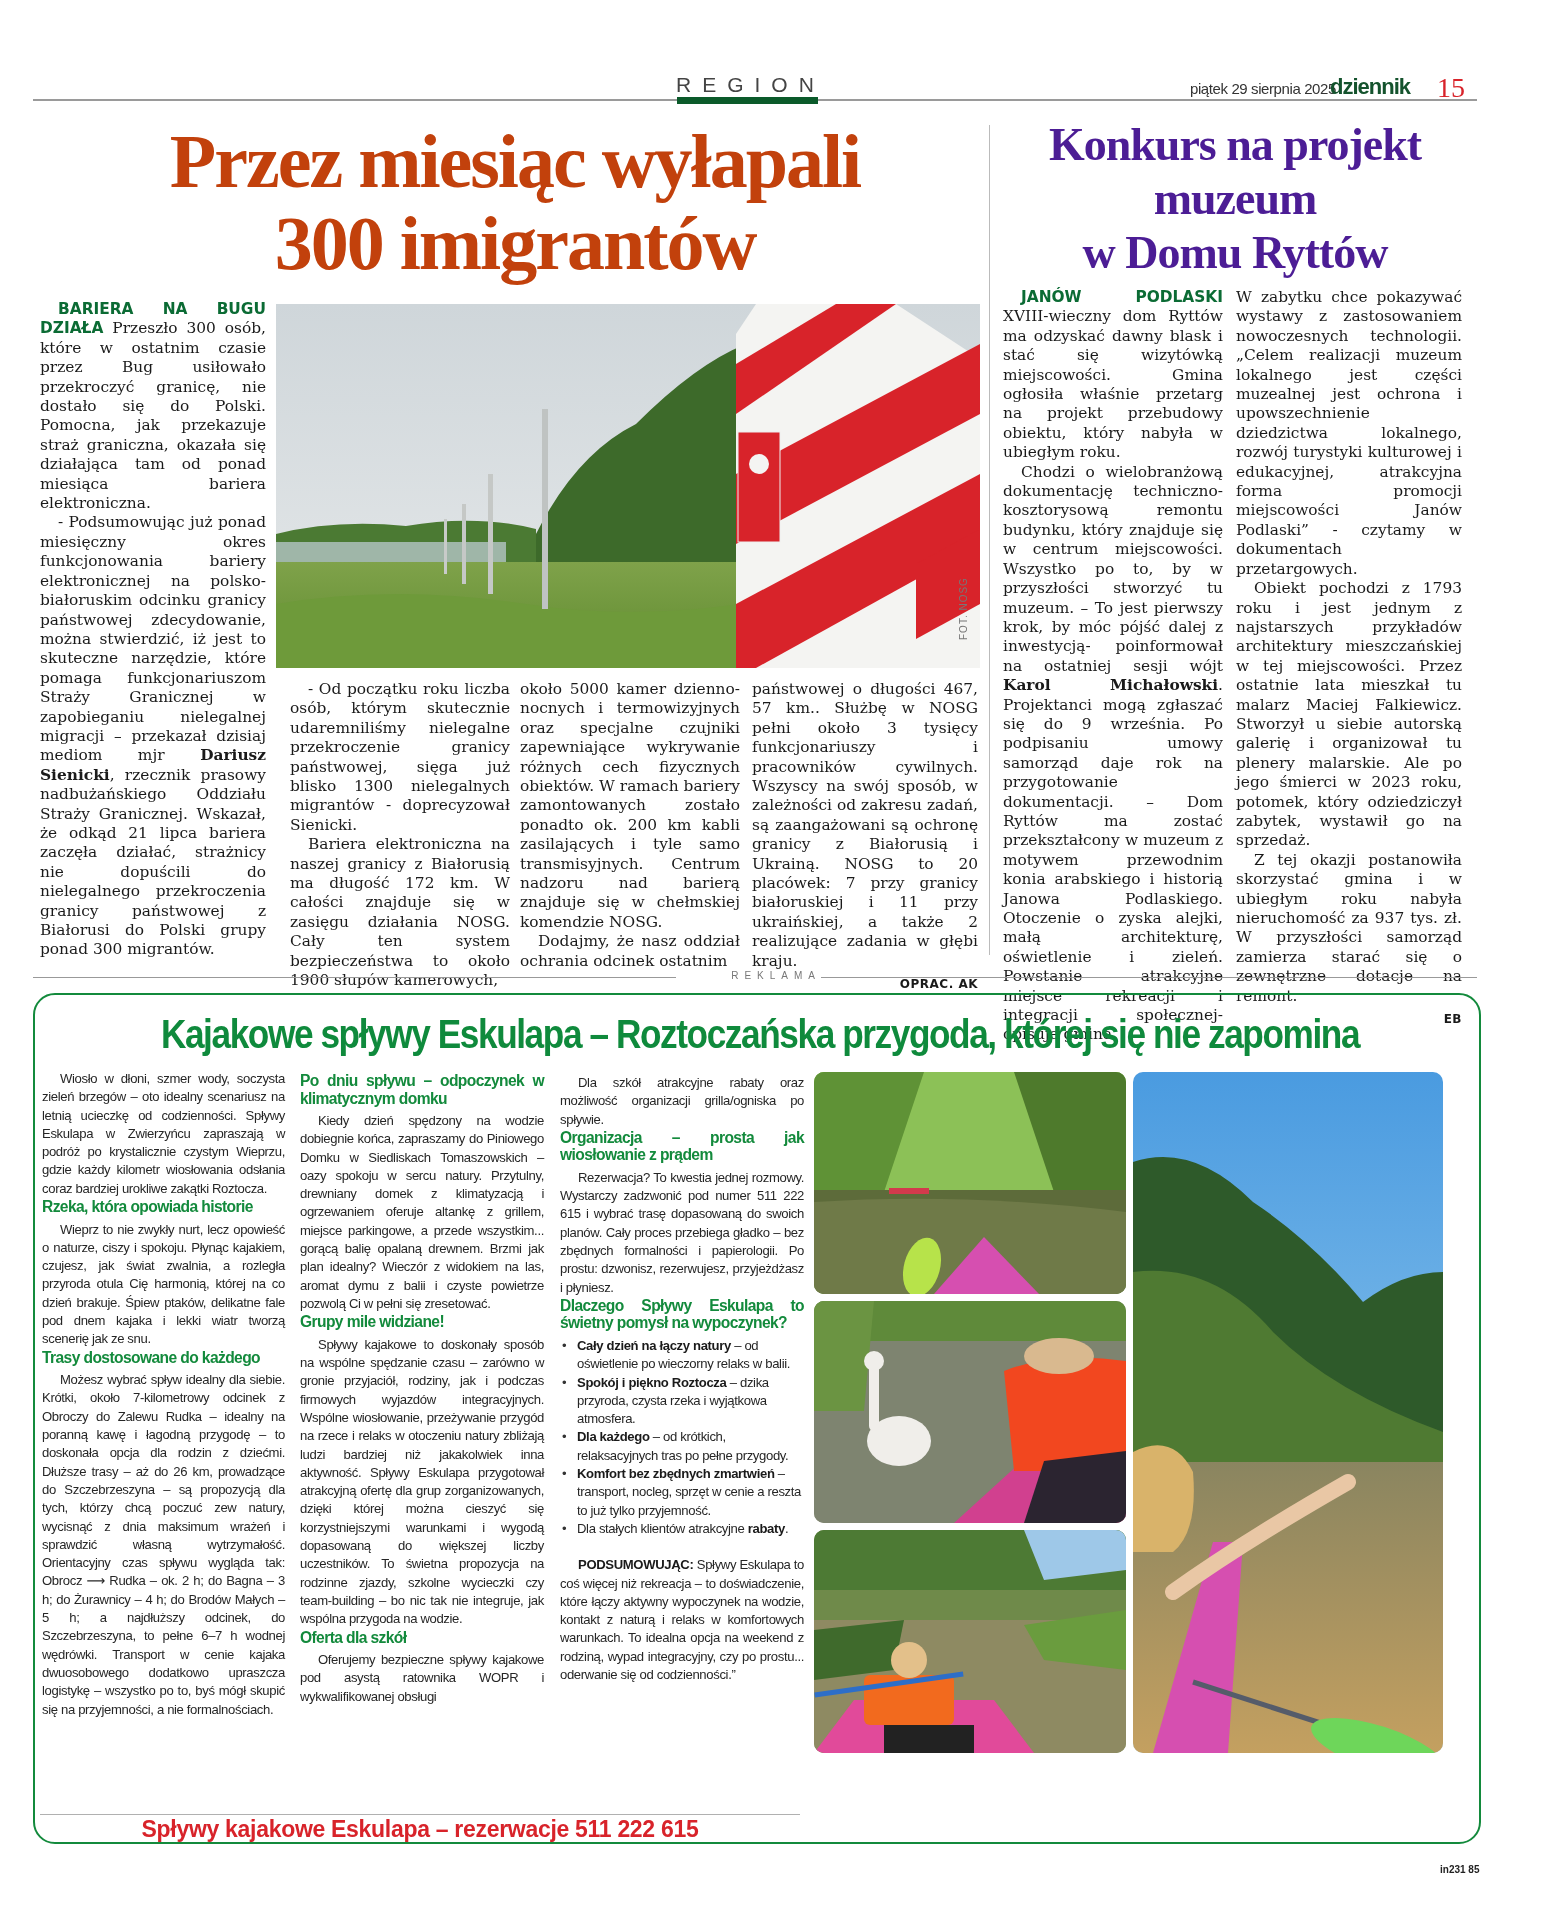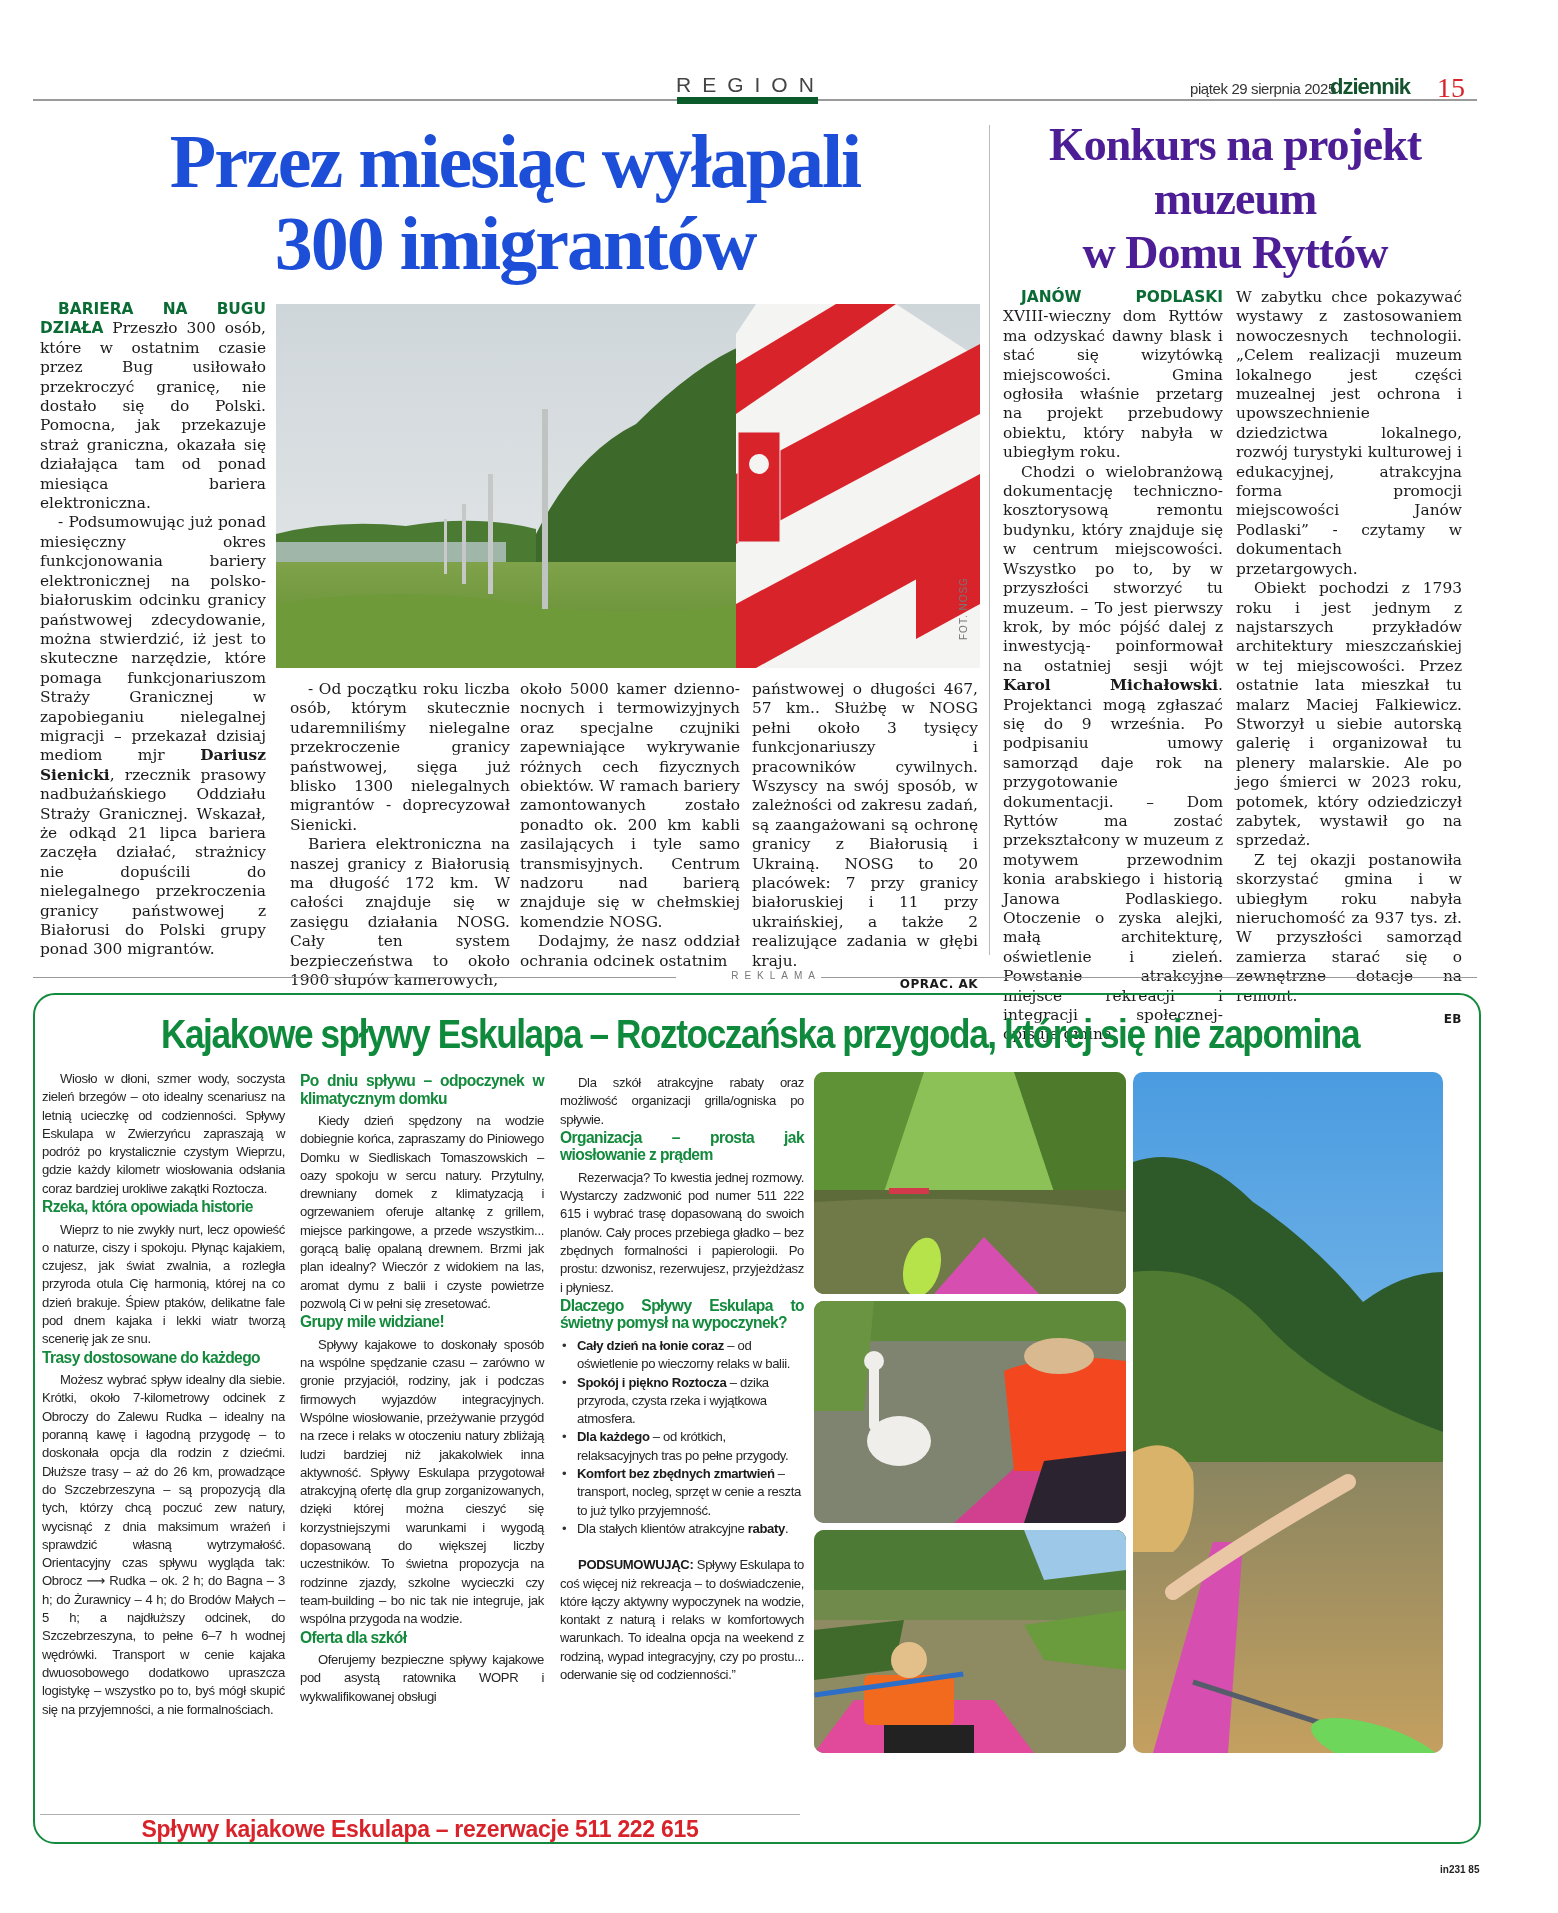--- a/index.html
+++ b/index.html
@@ -10,21 +10,21 @@
   .hdr-line { position: absolute; left: 33px; top: 99px; width: 1444px; height: 2px; background: #9a9a9a; }
   .section-label { position: absolute; left: 676px; top: 73px; width: 142px; text-align: center;
     font-family: "Liberation Sans", sans-serif; font-size: 21px; letter-spacing: 11px; color: #444; font-weight: 300; }
   .section-bar { position: absolute; left: 677px; top: 97px; width: 141px; height: 7px; background: #0b5a2a; }
   .hdr-date { position: absolute; left: 1190px; top: 80px; font-family: "Liberation Sans", sans-serif; font-size: 15px; color: #333; letter-spacing: -0.4px; }
   .hdr-brand { position: absolute; left: 1330px; top: 74px; font-family: "Liberation Sans", sans-serif; font-weight: 900; font-size: 22px; color: #14532d; letter-spacing: -1px; }
   .hdr-page { position: absolute; left: 1437px; top: 72px; font-family: "Liberation Serif", serif; font-size: 28px; color: #d8232a; }
 
   
   .h1 { position: absolute; left: 40px; top: 120px; width: 950px; text-align: center;
-    font-family: "Liberation Serif", serif; font-weight: 700; font-size: 76px; line-height: 82px; letter-spacing: -2px; color: #1d4ed8; }
+    font-family: "Liberation Serif", serif; font-weight: 700; font-size: 76px; line-height: 82px; letter-spacing: -2px; color: #c2410c; }
   .col-divider { position: absolute; left: 989px; top: 125px; width: 1px; height: 830px; background: #bbb; }
 
   .body-text { position: absolute; font-family: "DejaVu Serif", serif; font-size: 15.4px; line-height: 19.4px; text-align: justify; hyphens: manual; color: #1a1a1a; }
   .body-text p { text-indent: 18px; }
   .body-text p.noindent { text-indent: 0; }
   .body-text .lead { font-family: "DejaVu Sans", sans-serif; font-weight: 700; color: #0b6b34; }
   .body-text b { font-weight: 700; }
   .byline { font-family: "DejaVu Sans", sans-serif; font-weight: 700; font-size: 12px; text-align: right; margin-top: 4px; letter-spacing: 0.5px; }
 
   .photo { position: absolute; left: 276px; top: 304px; width: 704px; height: 364px; overflow: hidden; }
@@ -171,21 +171,21 @@
   <h3>Oferta dla szkół</h3>
   <p>Oferujemy bezpieczne spływy kajakowe pod asystą ratownika WOPR i wykwalifikowanej obsługi</p>
 </div>
 
 <div class="ad-text" style="left:560px; top:1074px; width:244px;">
   <p>Dla szkół atrakcyjne rabaty oraz możliwość organizacji grilla/ogniska po spływie.</p>
   <h3>Organizacja – prosta jak wiosłowanie z prądem</h3>
   <p>Rezerwacja? To kwestia jednej rozmowy. Wystarczy zadzwonić pod numer 511 222 615 i wybrać trasę dopasowaną do swoich planów. Cały proces przebiega gładko – bez zbędnych formalności i papierologii. Po prostu: dzwonisz, rezerwujesz, przyjeżdżasz i płyniesz.</p>
   <h3>Dlaczego Spływy Eskulapa to świetny pomysł na wypoczynek?</h3>
   <ul>
-    <li><b>Cały dzień na łonie coraz</b><span> – od oświetlenie po wieczorny relaks w balii.</span></li>
+    <li><b>Cały dzień na łączy natury</b><span> – od oświetlenie po wieczorny relaks w balii.</span></li>
     <li><b>Spokój i piękno Roztocza</b><span> – dzika przyroda, czysta rzeka i wyjątkowa atmosfera.</span></li>
     <li><b>Dla każdego</b><span> – od krótkich, relaksacyjnych tras po pełne przygody.</span></li>
     <li><b>Komfort bez zbędnych zmartwień</b><span> – transport, nocleg, sprzęt w cenie a reszta to już tylko przyjemność.</span></li>
     <li><span>Dla stałych klientów atrakcyjne </span><b>rabaty</b><span>.</span></li>
   </ul>
   <p style="margin-top:18px;"><b>PODSUMOWUJĄC:</b><span> Spływy Eskulapa to coś więcej niż rekreacja – to doświadczenie, które łączy aktywny wypoczynek na wodzie, kontakt z naturą i relaks w komfortowych warunkach. To idealna opcja na weekend z rodziną, wypad integracyjny, czy po prostu... oderwanie się od codzienności.”</span></p>
 </div>
 
 <div class="ad-divider"></div>
 <div class="ad-cta">Spływy kajakowe Eskulapa – rezerwacje 511 222 615</div>

